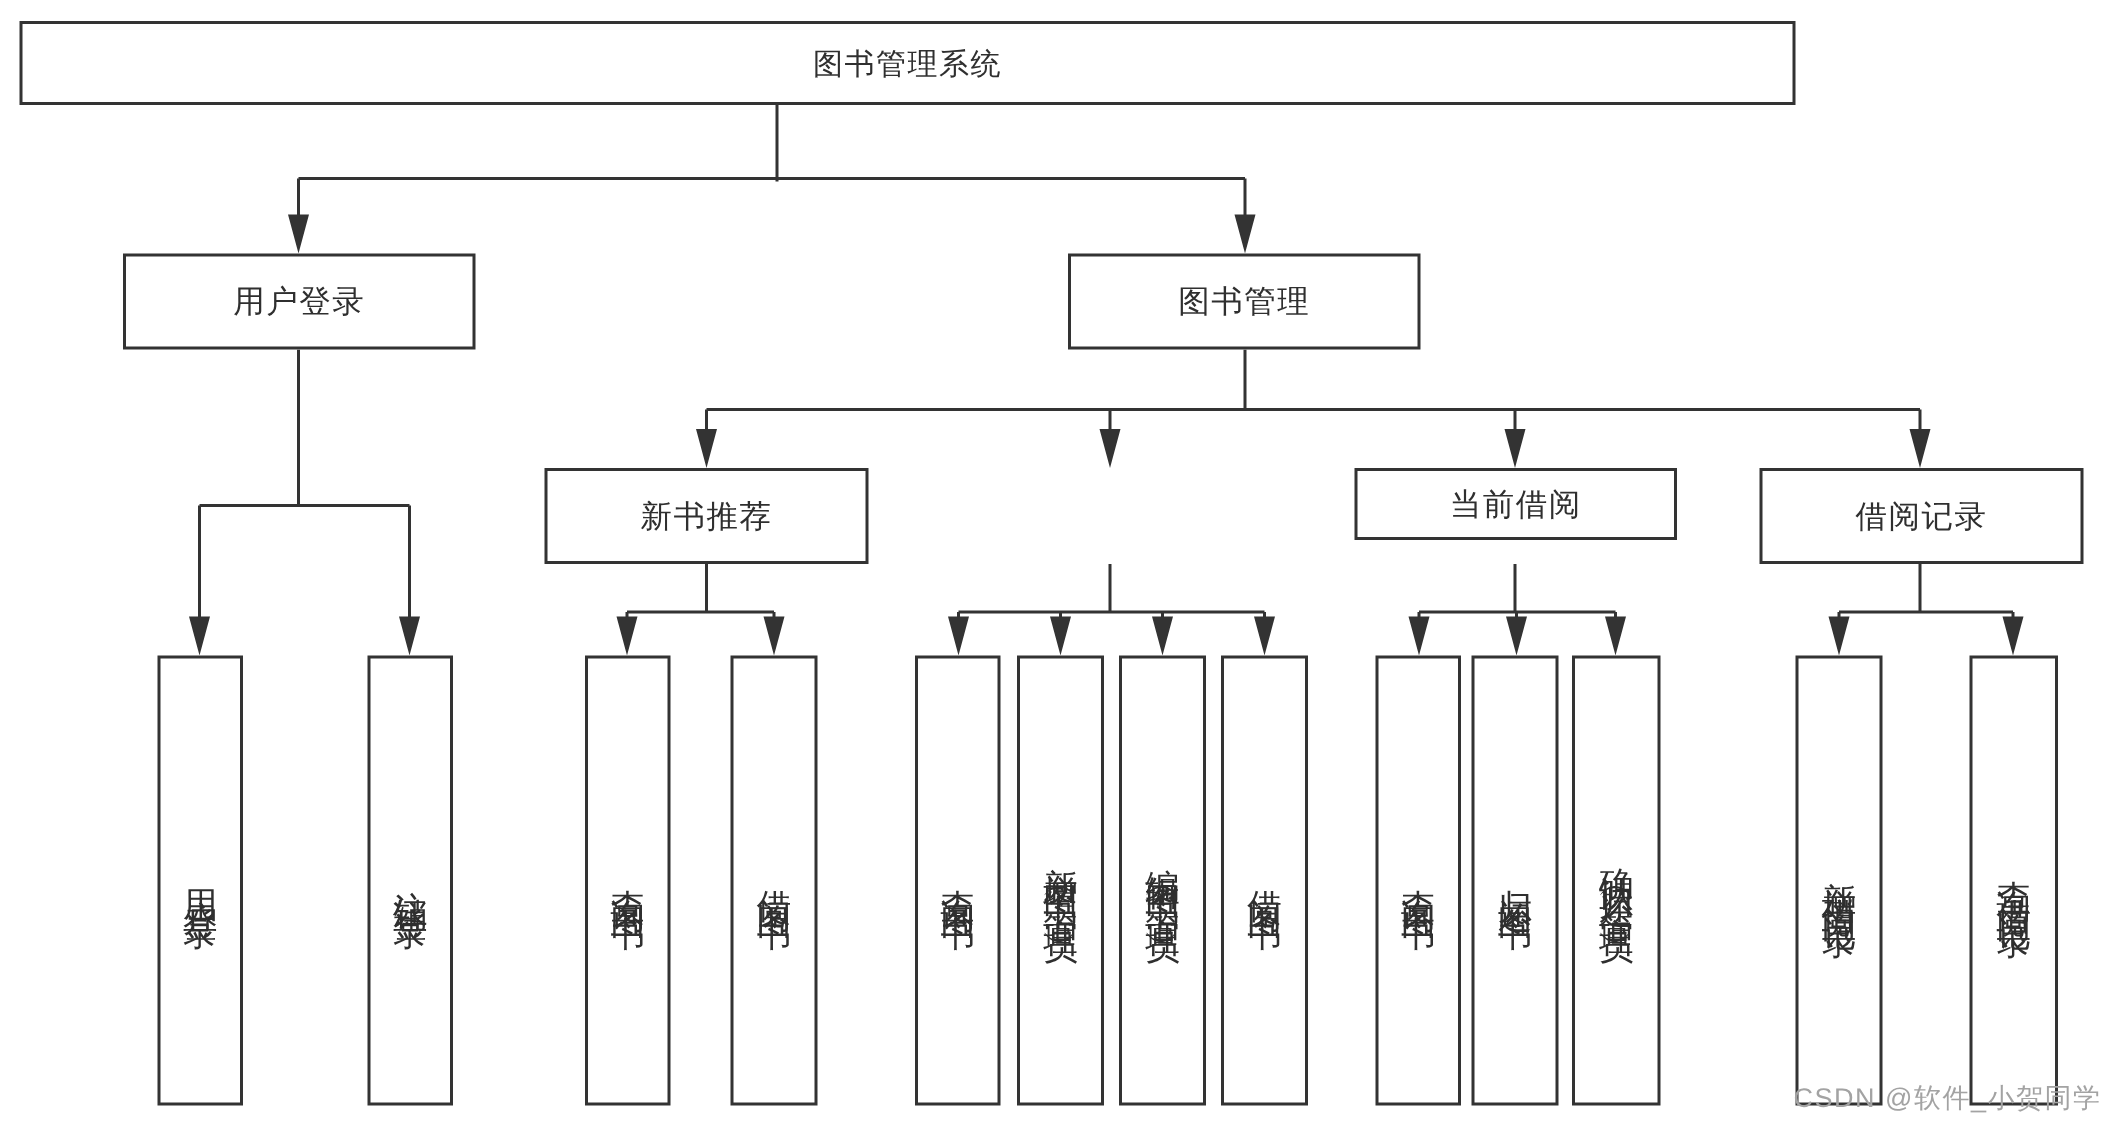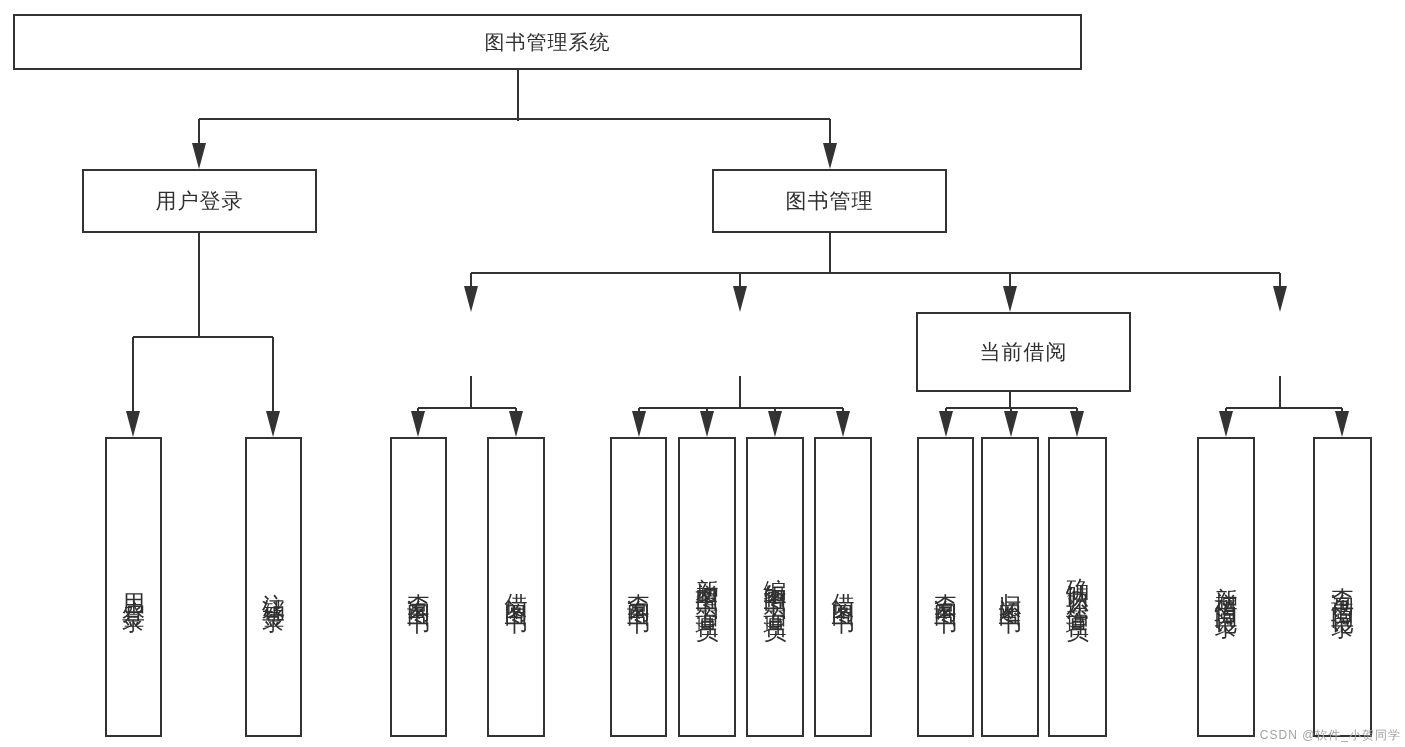--- a/index.html
+++ b/index.html
@@ -36,47 +36,47 @@
   .root-label { font-size: 20px; letter-spacing: 1px; }
   .v-box .vt {
     writing-mode: vertical-lr;
     text-orientation: mixed;
     font-size: 23px;
     letter-spacing: 6px;
     line-height: 1;
     white-space: nowrap;
   }
   
-  #b-root  { left: 13px;  top: 14px;  width: 1069px; height: 56px; }
+  #b-root  { left: 13px;  top: 14px;  width: 1184px; height: 56px; }
   #b-login { left: 82px;  top: 169px; width: 235px;  height: 64px; }
   #b-mgmt  { left: 712px; top: 169px; width: 235px;  height: 64px; text-align: center; }
   #b-s0 { left: 363px;  top: 312px; width: 216px; height: 64px; }
   #b-s1 { left: 635px;  top: 312px; width: 210px; height: 64px; }
-  #b-s2 { left: 903px;  top: 312px; width: 215px; height: 80px; margin-left: 13px; }
+  #b-s2 { left: 903px;  top: 312px; width: 215px; height: 48px; }
   #b-s3 { left: 1173px; top: 312px; width: 216px; height: 64px; }
   
   .v-box { top: 437px; height: 300px; }
   #f0  { left: 105px;  width: 57px; }
   #f1  { left: 245px;  width: 57px; }
   #f2  { left: 390px;  width: 57px; }
   #f3  { left: 487px;  width: 58px; }
   #f4  { left: 610px;  width: 57px; }
   #f5  { left: 678px;  width: 58px; }
   #f6  { left: 746px;  width: 58px; }
   #f7  { left: 814px;  width: 58px; }
   #f8  { left: 917px;  width: 57px; }
   #f9  { left: 981px;  width: 58px; }
   #f10 { left: 1048px; width: 59px; }
   #f11 { left: 1197px; width: 58px; }
   #f12 { left: 1313px; width: 59px; }
   .watermark {
     position: absolute;
     right: 4px;
     bottom: 3px;
-    font-size: 12px;
+    font-size: 18px;
     color: #a3a3a3;
     letter-spacing: 1px;
     z-index: 5;
     white-space: nowrap;
   }
 </style>
 </head>
 <body>
 
 <div class="canvas">
@@ -114,22 +114,28 @@
     <span class="root-label">图书管理系统</span>
   </div>
 
   <div class="box" id="b-login">
     <span class="h-label">用户登录</span>
   </div>
   <div class="box" id="b-mgmt">
     <span class="h-label">图书管理</span>
   </div>
 
+  <div class="box" id="b-s0">
+    <span class="h-label">新书推荐</span>
+  </div>
   <div class="box" id="b-s2">
     <span class="h-label">当前借阅</span>
+  </div>
+  <div class="box" id="b-s3">
+    <span class="h-label">借阅记录</span>
   </div>
 
   <div class="box v-box" id="f0">
     <span class="vt">用户登录</span>
   </div>
   <div class="box v-box" id="f1">
     <span class="vt">注销登录</span>
   </div>
 
   <div class="box v-box" id="f2">

